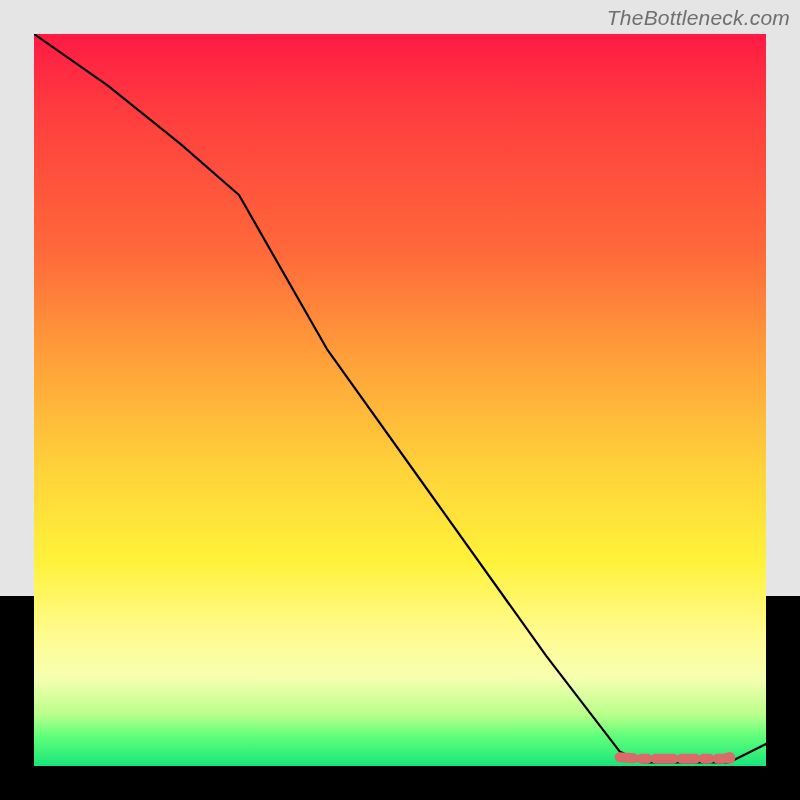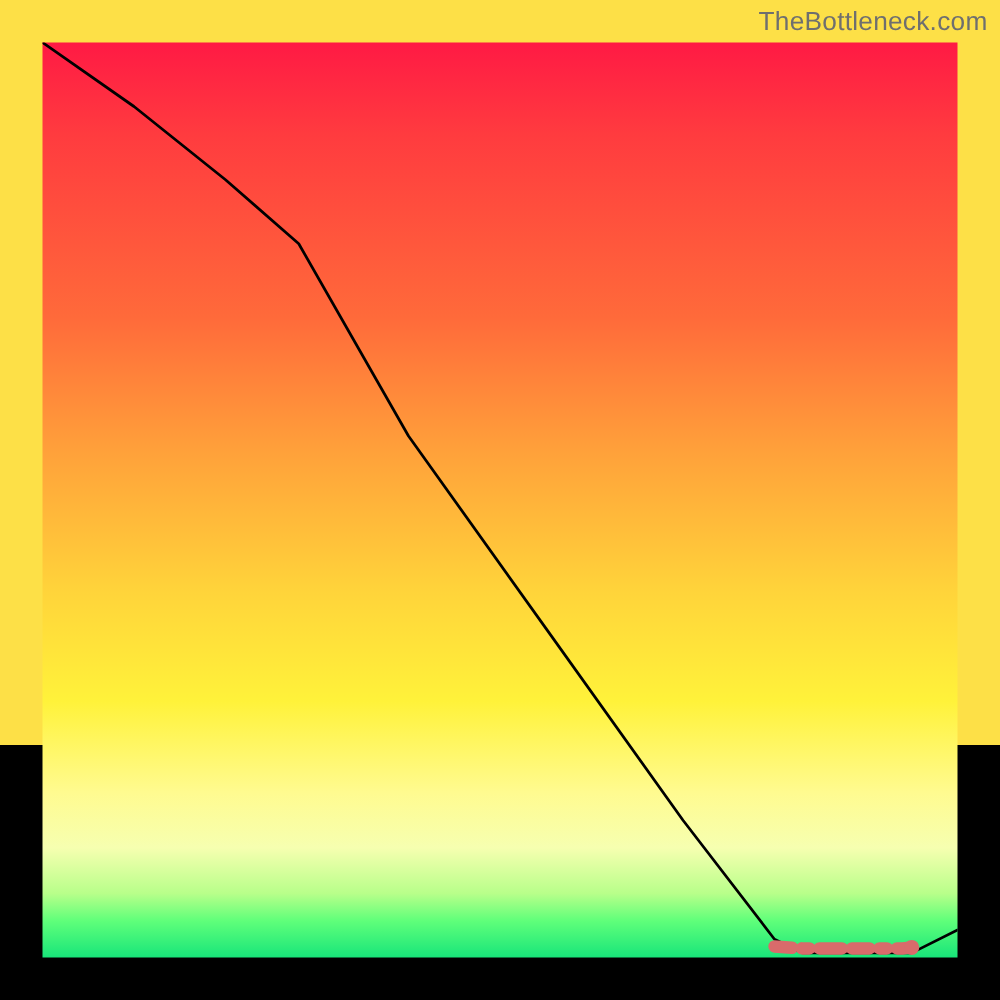--- a/index.html
+++ b/index.html
@@ -8,21 +8,22 @@
     width: 800px;
     height: 800px;
     background: #000;
     overflow: hidden;
     font-family: Arial, Helvetica, sans-serif;
   }
   .frame {
     position: relative;
     width: 800px;
     height: 596px;
-    background: #fde047;
+    background: #e5e5e5;
+    font-style: italic;
   }
   .plot {
     position: absolute;
     left: 34px;
     top: 34px;
     width: 732px;
     height: 732px;
     
     background: linear-gradient(to bottom,
       #ff1a44 0%,

